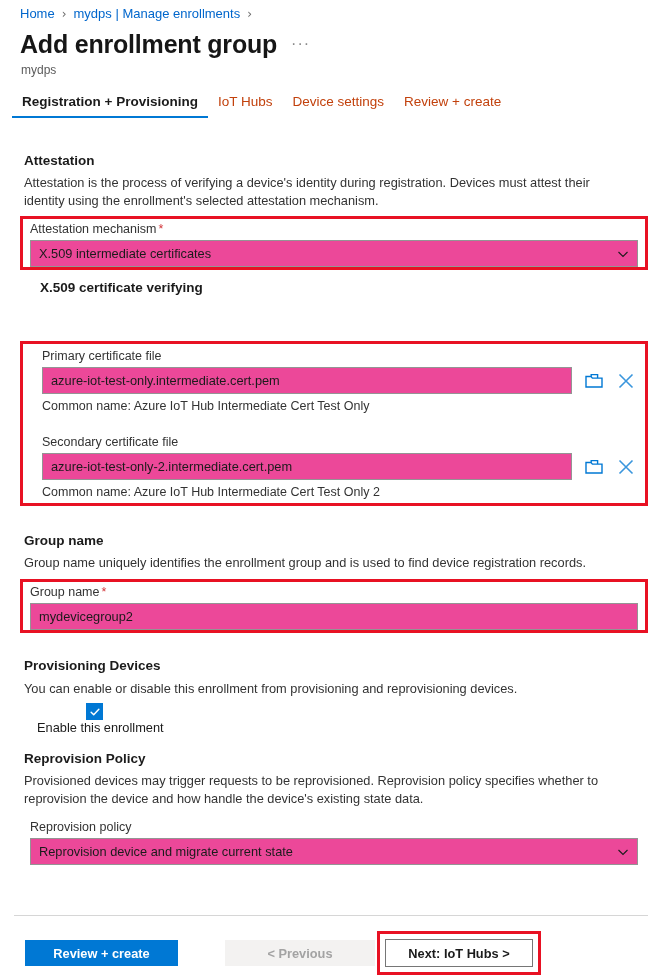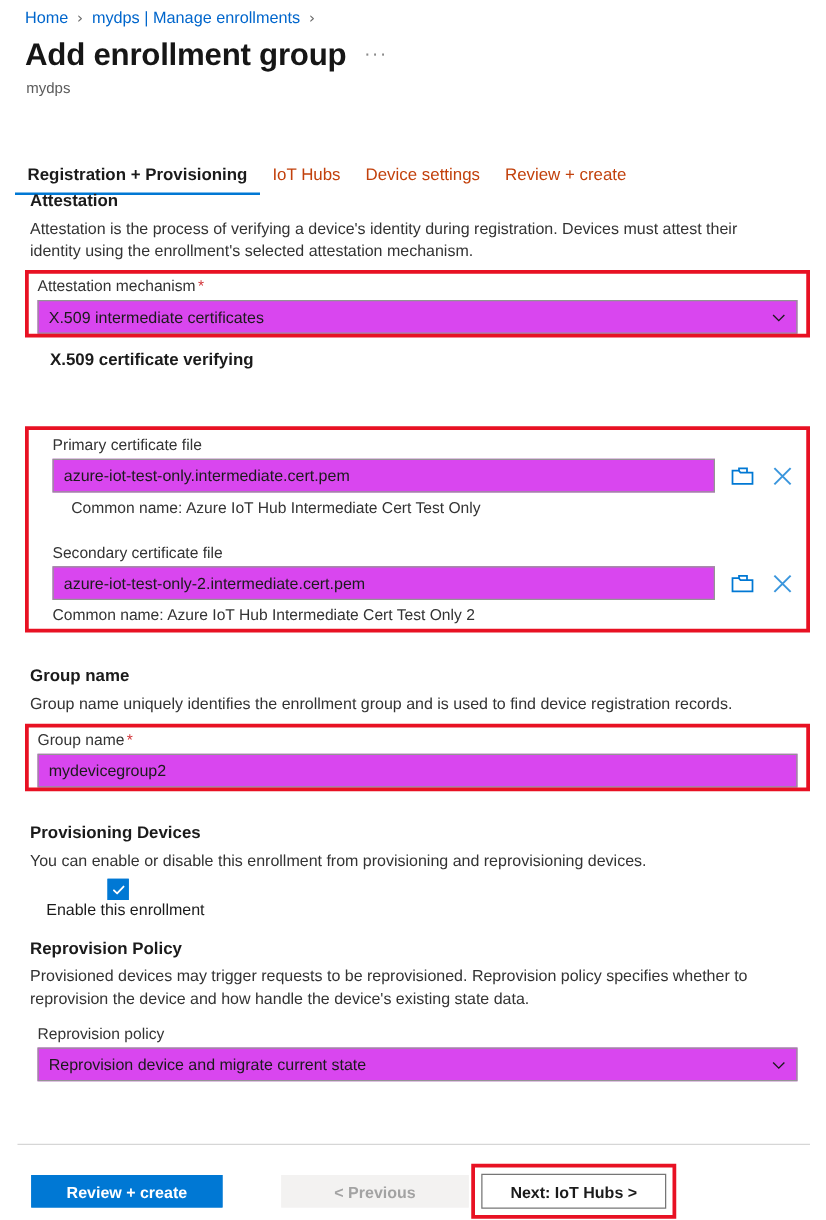--- a/index.html
+++ b/index.html
@@ -40,21 +40,21 @@
     position: relative; top: -4px;
   }
   .subtitle {
     position: absolute; left: 21px; top: 63px;
     font-size: 12px; color: #5b5b5b;
   }
 
   
   .tabs {
     position: absolute; left: 12px; top: 94px;
-    display: flex; align-items: flex-end; margin-top: 38px;
+    display: flex; align-items: flex-end;
   }
   .tab {
     font-size: 13.5px; color: #c2410c; padding: 0 10px 9px 10px;
     cursor: pointer; white-space: nowrap; position: relative;
   }
   .tab.active { font-weight: 700; color: #1b1b1b; }
   .tab.active::after {
     content: ""; position: absolute; left: 0; right: 0; bottom: 0;
     height: 2.5px; background: #0078d4;
   }
@@ -71,21 +71,21 @@
   .field-label {
     position: absolute;
     font-size: 12.5px; color: #333333;
   }
   .req { color: #d13438; margin-left: 2px; }
 
   .sel, .txt {
     position: absolute;
     height: 27px;
     border: 1px solid #949494;
-    background: #d946ef;
+    background: #ec4899;
     font-size: 12.8px;
     color: #1b1b1b;
     padding: 0 8px;
     display: flex; align-items: center;
     font-family: "Liberation Sans", sans-serif;
   }
   .sel { padding-right: 26px; }
   .chev {
     position: absolute; right: 8px; top: 50%;
     transform: translateY(-50%); pointer-events: none;
@@ -186,21 +186,21 @@
     <svg viewBox="0 0 20 20" width="20" height="20">
       <path d="M2 5.5 h5 l1.4 1.6 H18 V16 H2 Z" fill="none" stroke="#0078d4" stroke-width="1.4"></path>
       <path d="M7.2 5.5 V3.6 h6.4 V7" fill="none" stroke="#0078d4" stroke-width="1.4"></path>
     </svg>
   </span>
   <span class="icon-btn" style="left:616px; top:371px;">
     <svg viewBox="0 0 20 20" width="20" height="20">
       <path d="M3.5 3.5 L16.5 16.5 M16.5 3.5 L3.5 16.5" fill="none" stroke="#3a96dd" stroke-width="1.6"></path>
     </svg>
   </span>
-  <div class="helper" style="left:42px; top:399px;margin-left:15px;">Common name: Azure IoT Hub Intermediate Cert Test Only</div>
+  <div class="helper" style="left:42px; top:399px;">Common name: Azure IoT Hub Intermediate Cert Test Only</div>
 
   <div class="field-label" style="left:42px; top:435px;">Secondary certificate file</div>
   <div class="txt" style="left:42px; top:453px; width:530px;">
     <span>azure-iot-test-only-2.intermediate.cert.pem</span>
   </div>
   <span class="icon-btn" style="left:584px; top:457px;">
     <svg viewBox="0 0 20 20" width="20" height="20">
       <path d="M2 5.5 h5 l1.4 1.6 H18 V16 H2 Z" fill="none" stroke="#0078d4" stroke-width="1.4"></path>
       <path d="M7.2 5.5 V3.6 h6.4 V7" fill="none" stroke="#0078d4" stroke-width="1.4"></path>
     </svg>

